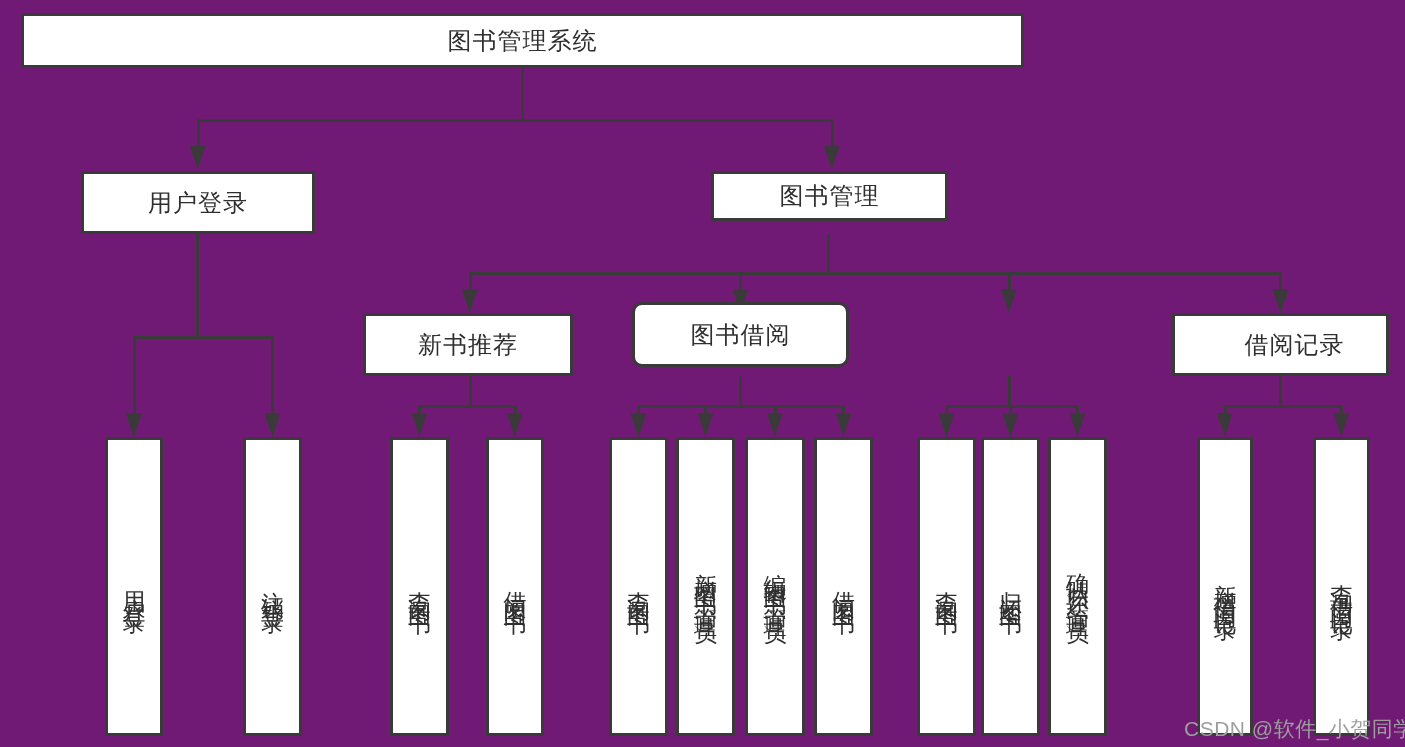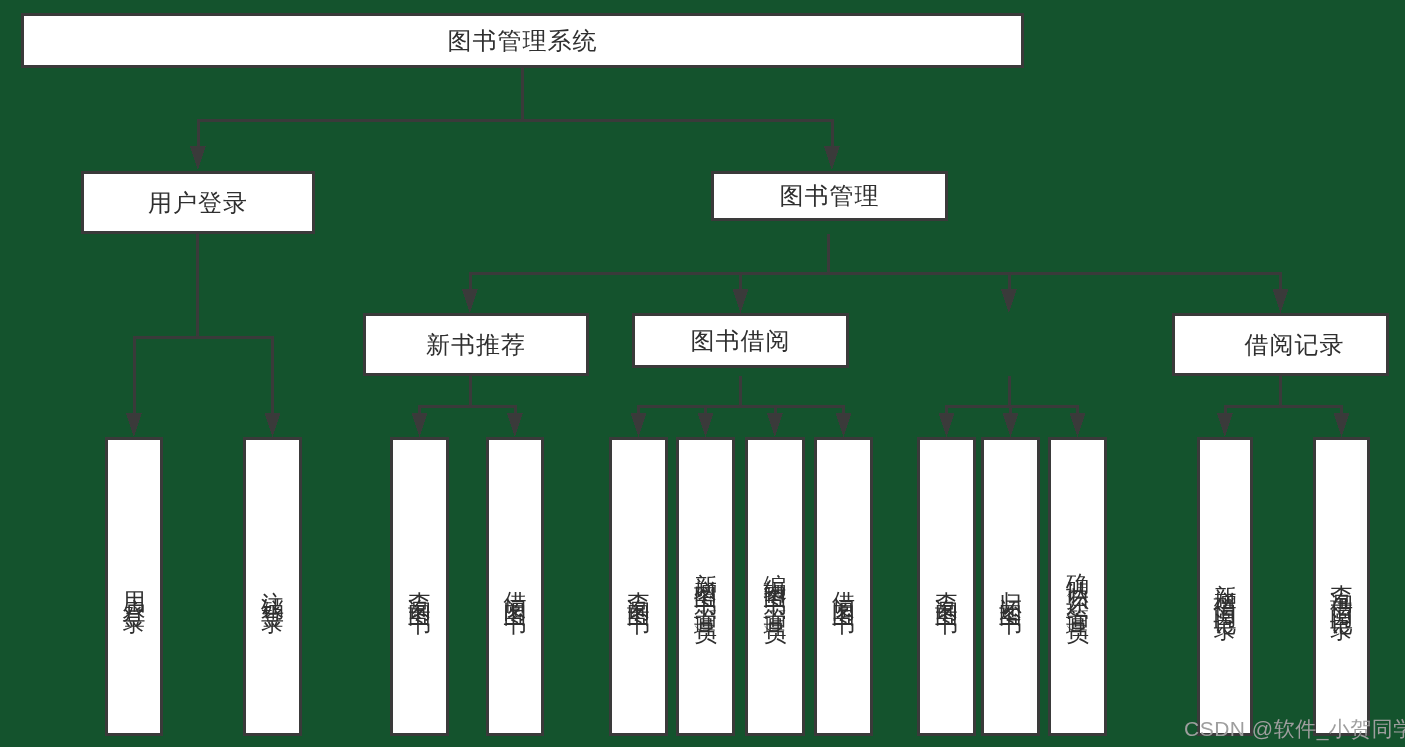--- a/index.html
+++ b/index.html
@@ -5,21 +5,21 @@
   html, body {
     margin: 0;
     padding: 0;
     background: #ffffff;
     font-family: "Liberation Sans", "DejaVu Sans", sans-serif;
   }
   #canvas {
     position: relative;
     width: 1405px;
     height: 747px;
-    background: #14532d;
+    background: #701a75;
     overflow: hidden;
   }
   #connectors {
     position: absolute;
     left: 0; top: 0;
     pointer-events: none;
   }
   .box {
     position: absolute;
     box-sizing: border-box;
@@ -128,24 +128,24 @@
     <span>图书管理系统</span>
   </div>
 
   <div class="box h-box" style="left:81px; top:171px; width:234px; height:63px;">
     <span>用户登录</span>
   </div>
   <div class="box h-box" style="left:711px; top:171px; width:237px; height:50px;">
     <span>图书管理</span>
   </div>
 
-  <div class="box h-box" style="left:363px; top:313px; width:226px; height:63px;">
+  <div class="box h-box" style="left:363px; top:313px; width:210px; height:63px;">
     <span>新书推荐</span>
   </div>
-  <div class="box h-box" style="left:632px; top:313px; width:217px; height:55px;">
+  <div class="box h-box" style="left:632px; top:302px; width:217px; height:65px;border-radius:10px;">
     <span>图书借阅</span>
   </div>
   <div class="box h-box" style="left:1172px; top:313px; width:217px; height:63px;padding-left:28px;">
     <span>借阅记录</span>
   </div>
 
   <div class="box v-box" style="left:105px; top:437px; width:58px; height:299px;">
     <span>用户登录</span>
   </div>
   <div class="box v-box" style="left:243px; top:437px; width:59px; height:299px;">

